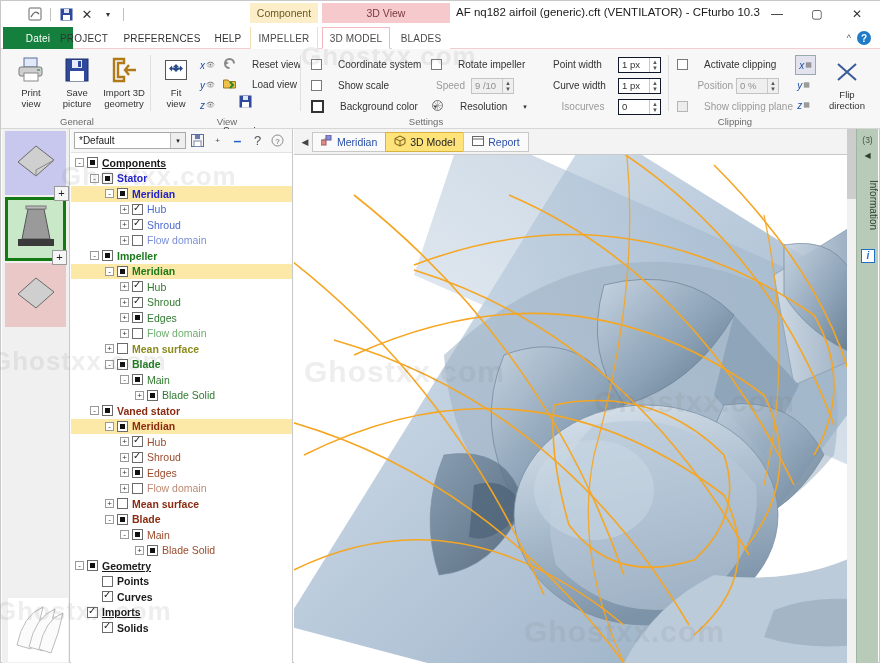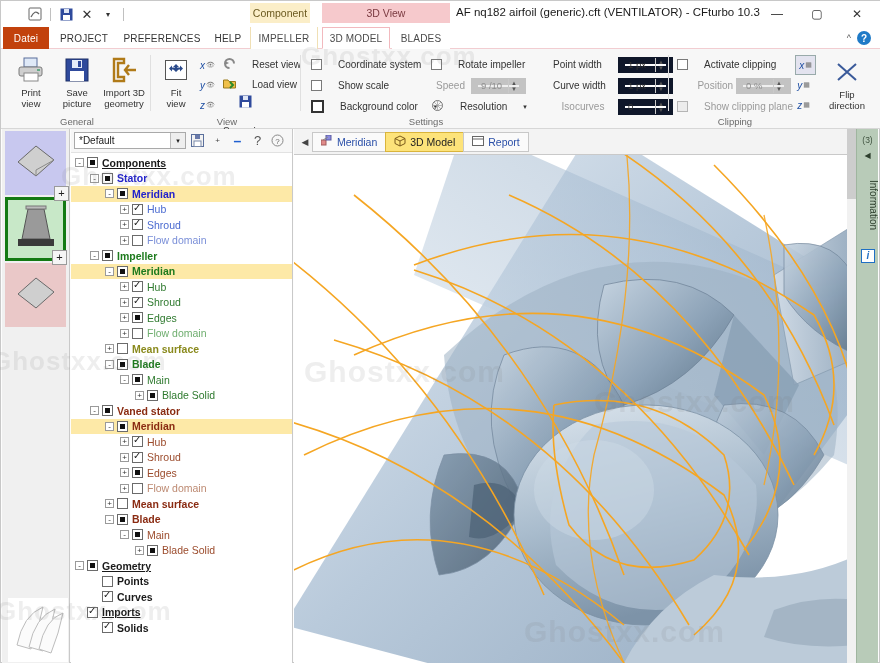--- a/index.html
+++ b/index.html
@@ -19,29 +19,29 @@
   .qat .sep { width:1px; height:13px; background:#c0c0c0; margin:0 2px; }
   .tb-title { position:absolute; left:455px; top:5px; font-size:11.5px; color:#1a1a1a;
               white-space:nowrap; }
   .wbtns { position:absolute; right:4px; top:0; display:flex; height:26px; }
   .wbtn { width:40px; height:26px; display:flex; align-items:center; justify-content:center;
           font-size:12px; color:#333; }
 
   
   .ctxgrp { position:absolute; top:2px; height:20px; display:flex; align-items:center;
             justify-content:center; font-size:10.5px; }
-  .ctx-comp { left:249px; width:60px; background:#fbeec8; color:#6b5a20;text-align:right; }
+  .ctx-comp { left:249px; width:68px; background:#fbeec8; color:#6b5a20;text-align:right; }
   .ctx-3dv  { left:321px; width:128px; background:#f6c9cc; color:#7a3a40; }
 
   
   .tabstrip { position:absolute; left:0; top:26px; width:880px; height:22px; background:#fff;
               border-bottom:1px solid #f2cdd1; }
   .tab { position:absolute; top:0; height:22px; display:flex; align-items:center;
          justify-content:center; font-size:10px; letter-spacing:.2px; color:#333; }
-  .tab.file { left:2px; width:46px; background:#c2410c; color:#fff; }
+  .tab.file { left:2px; width:70px; background:#15803d; color:#fff; }
   .tab.t1 { left:50px; width:66px; }
   .tab.t2 { left:116px; width:90px; }
   .tab.t3 { left:206px; width:42px; }
   .tab.t4 { left:249px; width:68px; background:#fff; color:#4a4a4a;
             border-left:1px solid #f0e0b5; border-right:1px solid #f0e0b5; }
   .tab.t5 { left:321px; width:68px; background:#fff; color:#4a4a4a; border:1px solid #f2b9be;
             border-bottom:1px solid #fff; z-index:3; }
   .tab.t6 { left:391px; width:58px; background:#fff; color:#4a4a4a; }
   .helpmark { position:absolute; right:8px; top:30px; width:14px; height:14px; border-radius:7px;
               background:#1f7ac7; color:#fff; font-size:10px; font-weight:bold;
@@ -62,21 +62,21 @@
   .bigbtn .lb { font-size:9.5px; line-height:11px; color:#333; }
 
   .smbtn { position:absolute; height:19px; display:flex; align-items:center; gap:16px;
            font-size:10px; color:#333; padding:0 2px; white-space:nowrap; cursor:default; }
   .chk { width:11px; height:11px; border:1px solid #7a7a7a; background:#fff;
          display:inline-block; flex:none; }
   .chk.big { width:13px; height:13px; border:2px solid #333; }
   .chk.dis { border-color:#b5b5b5; background:#ececec; }
   .lbl-dim { color:#9a9a9a;text-align:center; }
 
-  .spin { display:inline-flex; align-items:center; height:16px; border:7px solid #0f172a;
+  .spin { display:inline-flex; align-items:center; height:16px; border:1px solid #0f172a;
           background:#fff; }
   .spin.dis { background:#efefef; border-color:#c3c3c3; }
   .spin .val { width:30px; padding-left:3px; font-size:9.5px; color:#333; }
   .spin.dis .val { color:#8f8f8f; }
   .spin .arr { width:11px; height:14px; border-left:1px solid #c9c9c9; display:flex;
                flex-direction:column; align-items:center; justify-content:center;
                font-size:6px; line-height:6px; color:#555; }
 
   .axbtn { position:absolute; width:17px; height:16px; display:flex; align-items:center;
            justify-content:center; font-size:10px; font-style:italic; color:#1f4fa3; }

